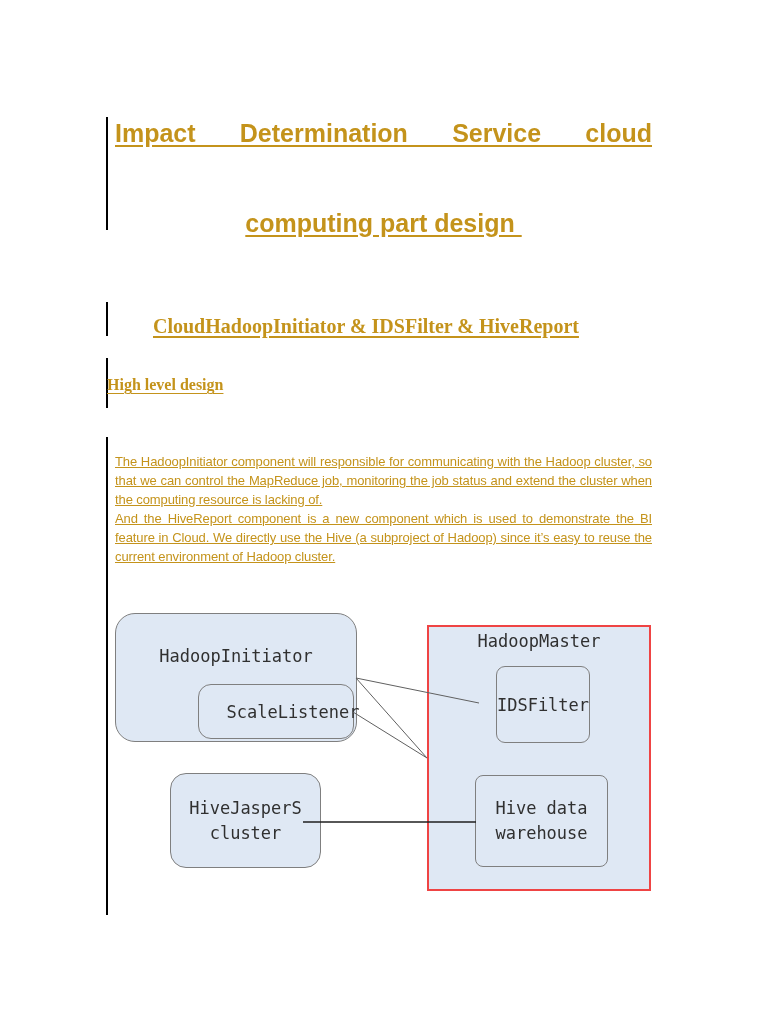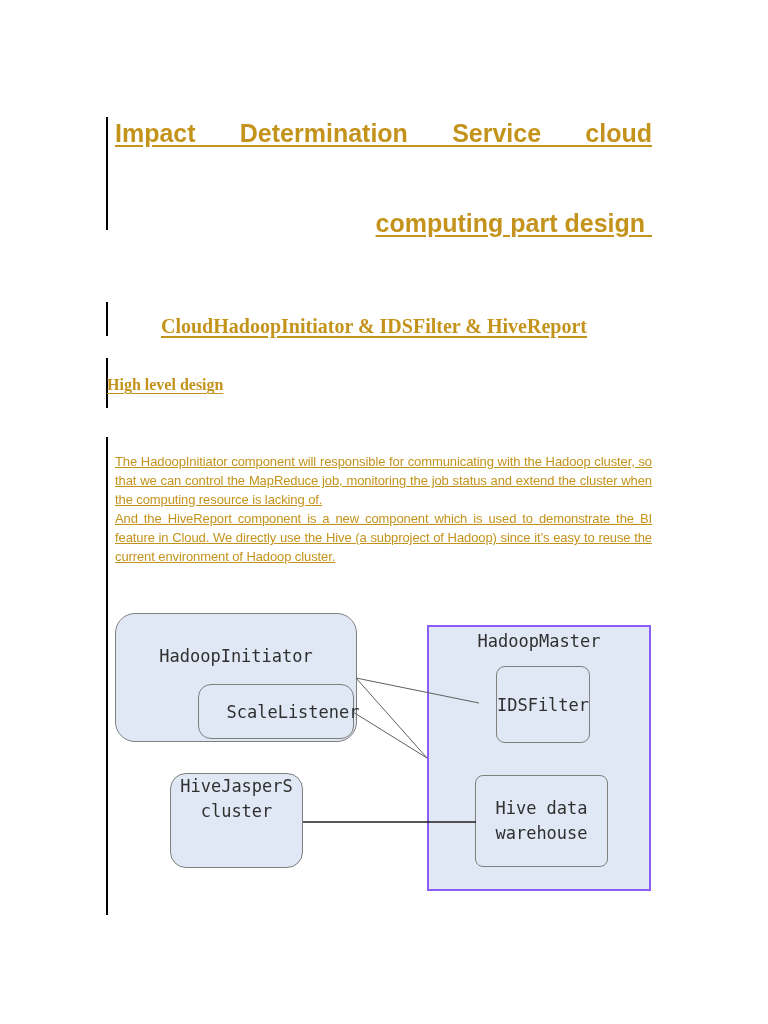--- a/index.html
+++ b/index.html
@@ -30,31 +30,30 @@
 
   .title-line {
     position: absolute;
     left: 115px;
     width: 537px;
     font-size: 25px;
     font-weight: bold;
     text-underline-offset: 3px;
   }
   .title-line1 { top: 119px; text-align: justify; text-align-last: justify; }
-  .title-line2 { top: 209px; text-align: right; }
+  .title-line2 { top: 209px; text-align: center; }
 
   .subtitle {
     position: absolute;
     left: 153px;
     top: 315px;
     font-family: "Liberation Serif", serif;
     font-size: 20px;
     font-weight: bold;
     text-underline-offset: 3px;
-    margin-left: 8px;
   }
 
   .section-heading {
     position: absolute;
     left: 107px;
     top: 376px;
     font-family: "Liberation Serif", serif;
     font-size: 16px;
     font-weight: bold;
     text-underline-offset: 3px;
@@ -88,39 +87,39 @@
     border-radius: 20px;
   }
   .node-hadoop-initiator .label { position: absolute; left: 0; right: 0; top: 32px; }
   .node-scale-listener {
     left: 198px; top: 684px; width: 156px; height: 55px;
     border-radius: 13px;
     display: flex; align-items: center; justify-content: center; padding-left: 34px;
   }
   .node-hadoop-master {
     left: 427px; top: 625px; width: 224px; height: 266px;
-    border: 2px solid #8b5cf6;
+    border: 2px solid #ef4444;
     border-radius: 0;
   }
   .node-hadoop-master .label { position: absolute; left: 0; right: 0; top: 4px; }
   .node-ids-filter {
     left: 496px; top: 666px; width: 94px; height: 77px;
     border-radius: 9px;
     display: flex; align-items: center; justify-content: center;
   }
   .node-hive-warehouse {
     left: 475px; top: 775px; width: 133px; height: 92px;
     border-radius: 8px;
     display: flex; align-items: center; justify-content: center;
     line-height: 25px;
   }
   .node-hive-jasper {
-    left: 170px; top: 773px; width: 133px; height: 95px;
+    left: 170px; top: 773px; width: 151px; height: 95px;
     border-radius: 16px;
-    display: flex; justify-content: center;
+    display: flex; align-items: center; justify-content: center;
     line-height: 25px;
   }
 
   .connector-layer {
     position: absolute;
     left: 0; top: 0;
     width: 768px; height: 1024px;
     pointer-events: none;
   }
 </style>

